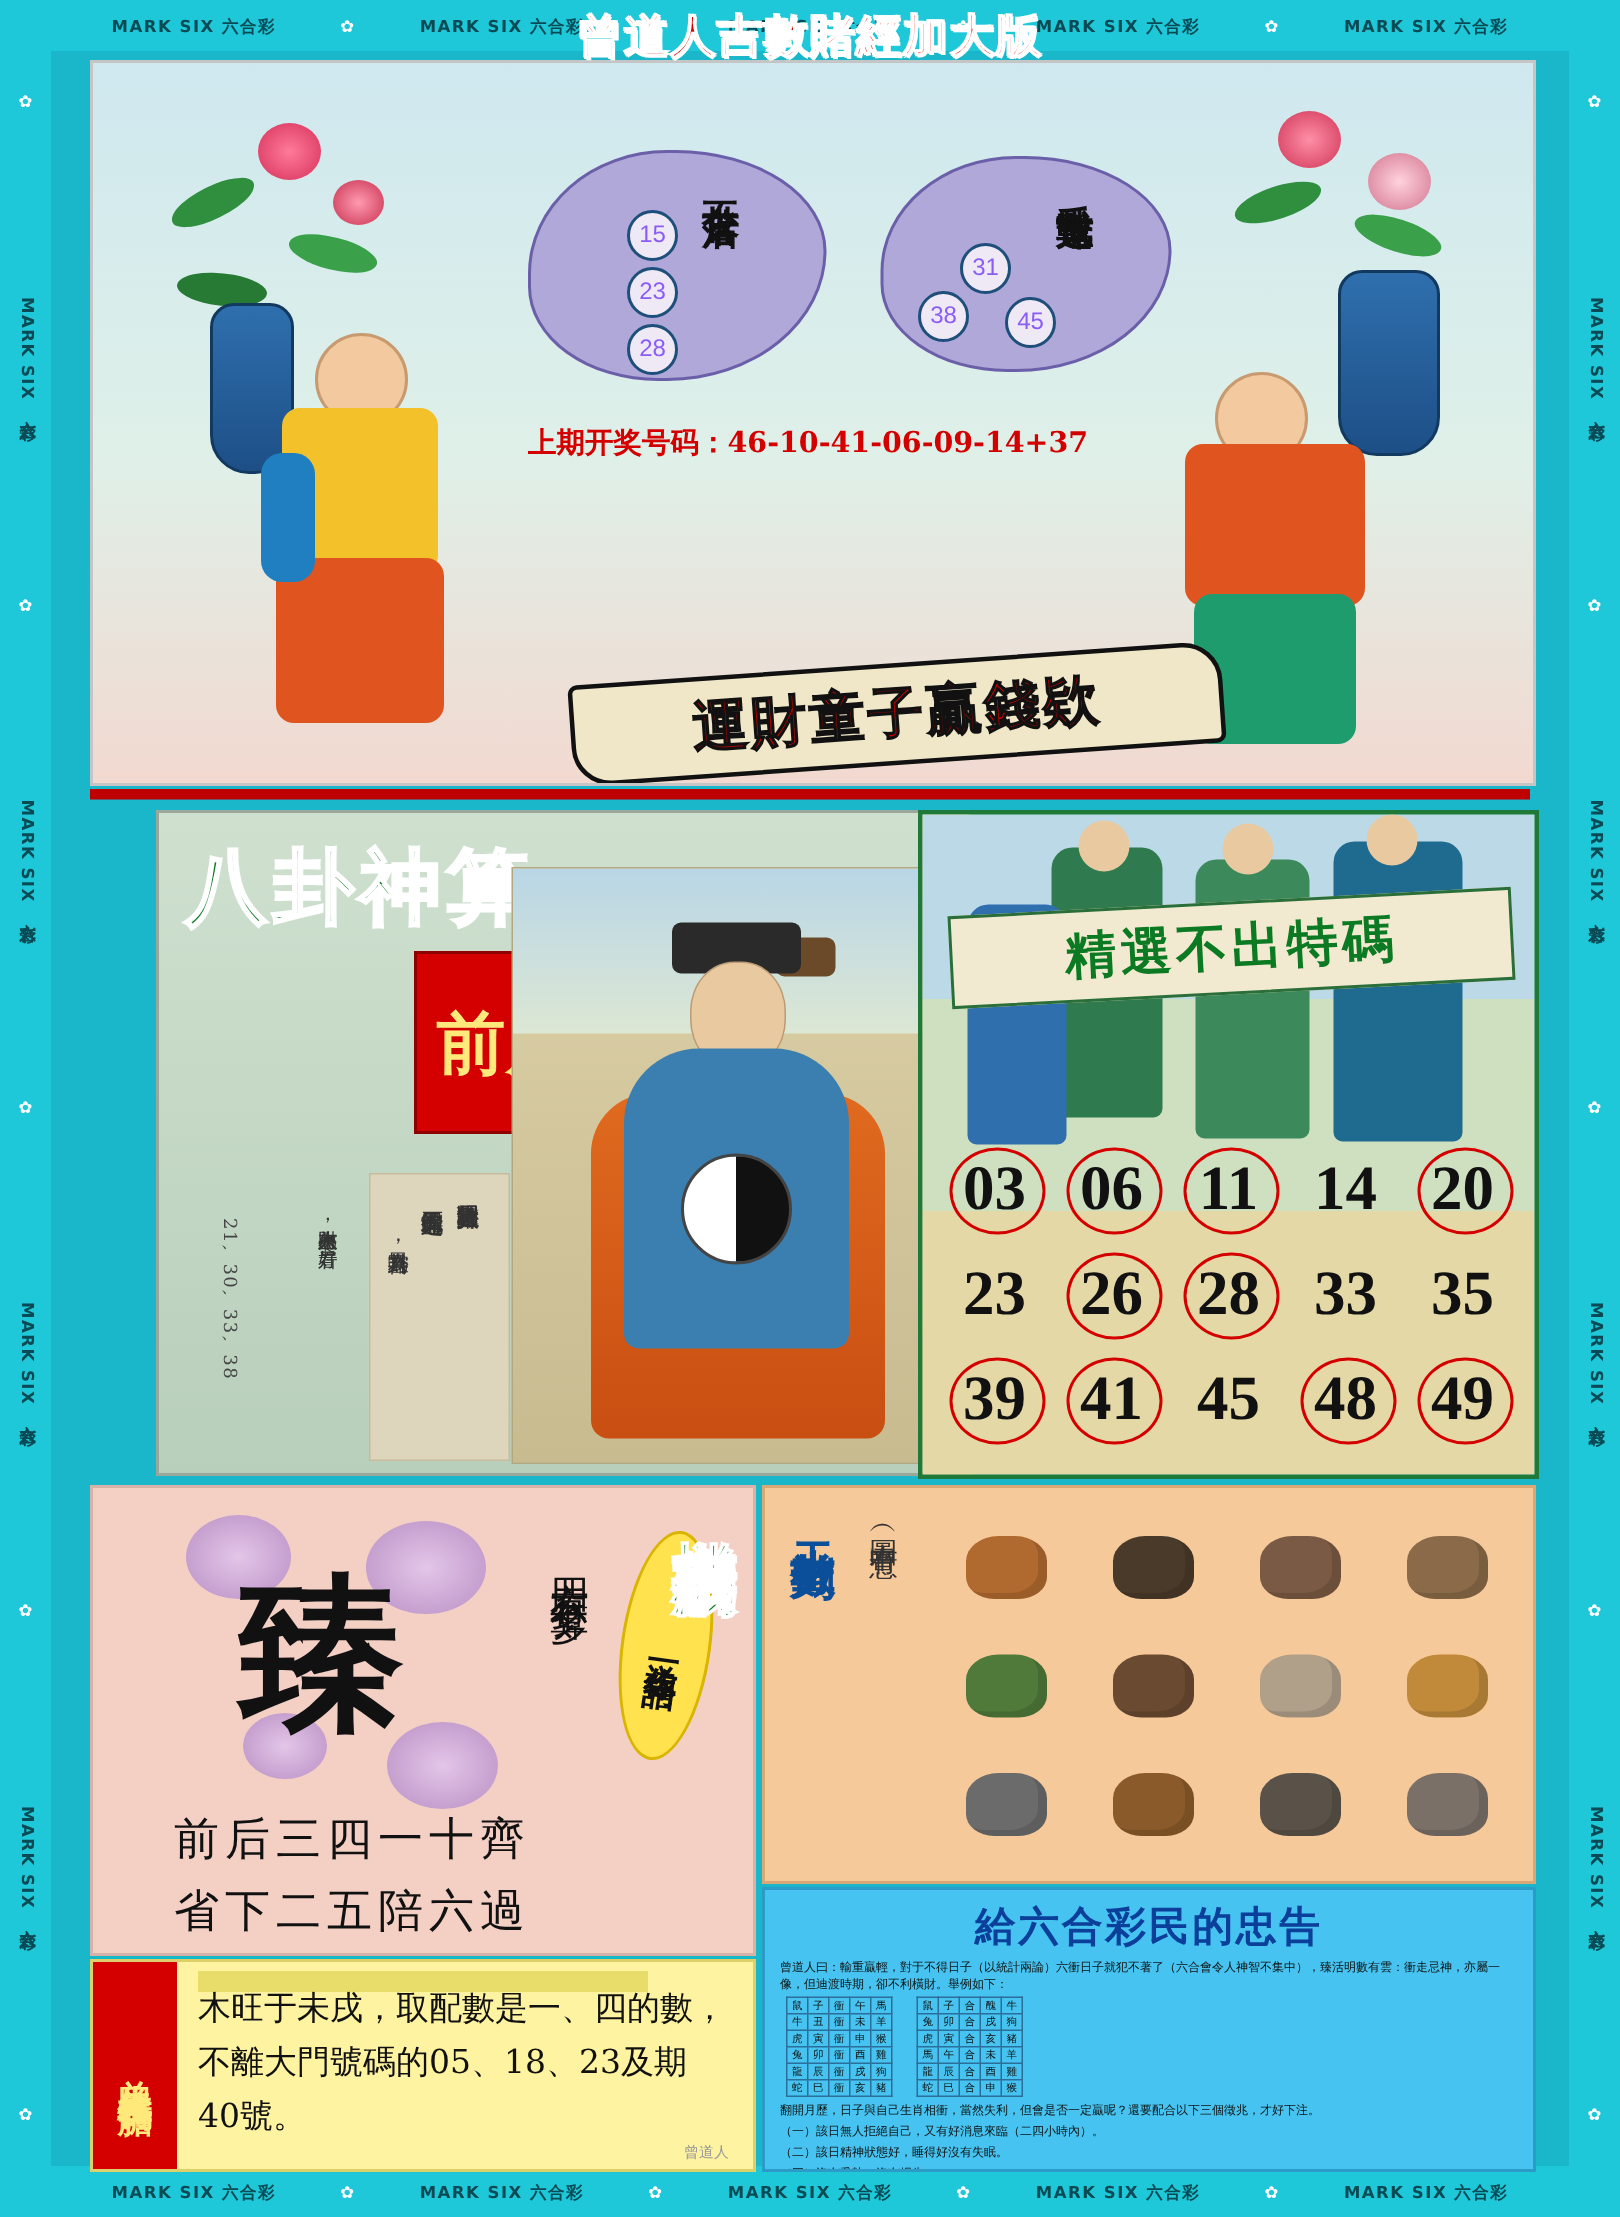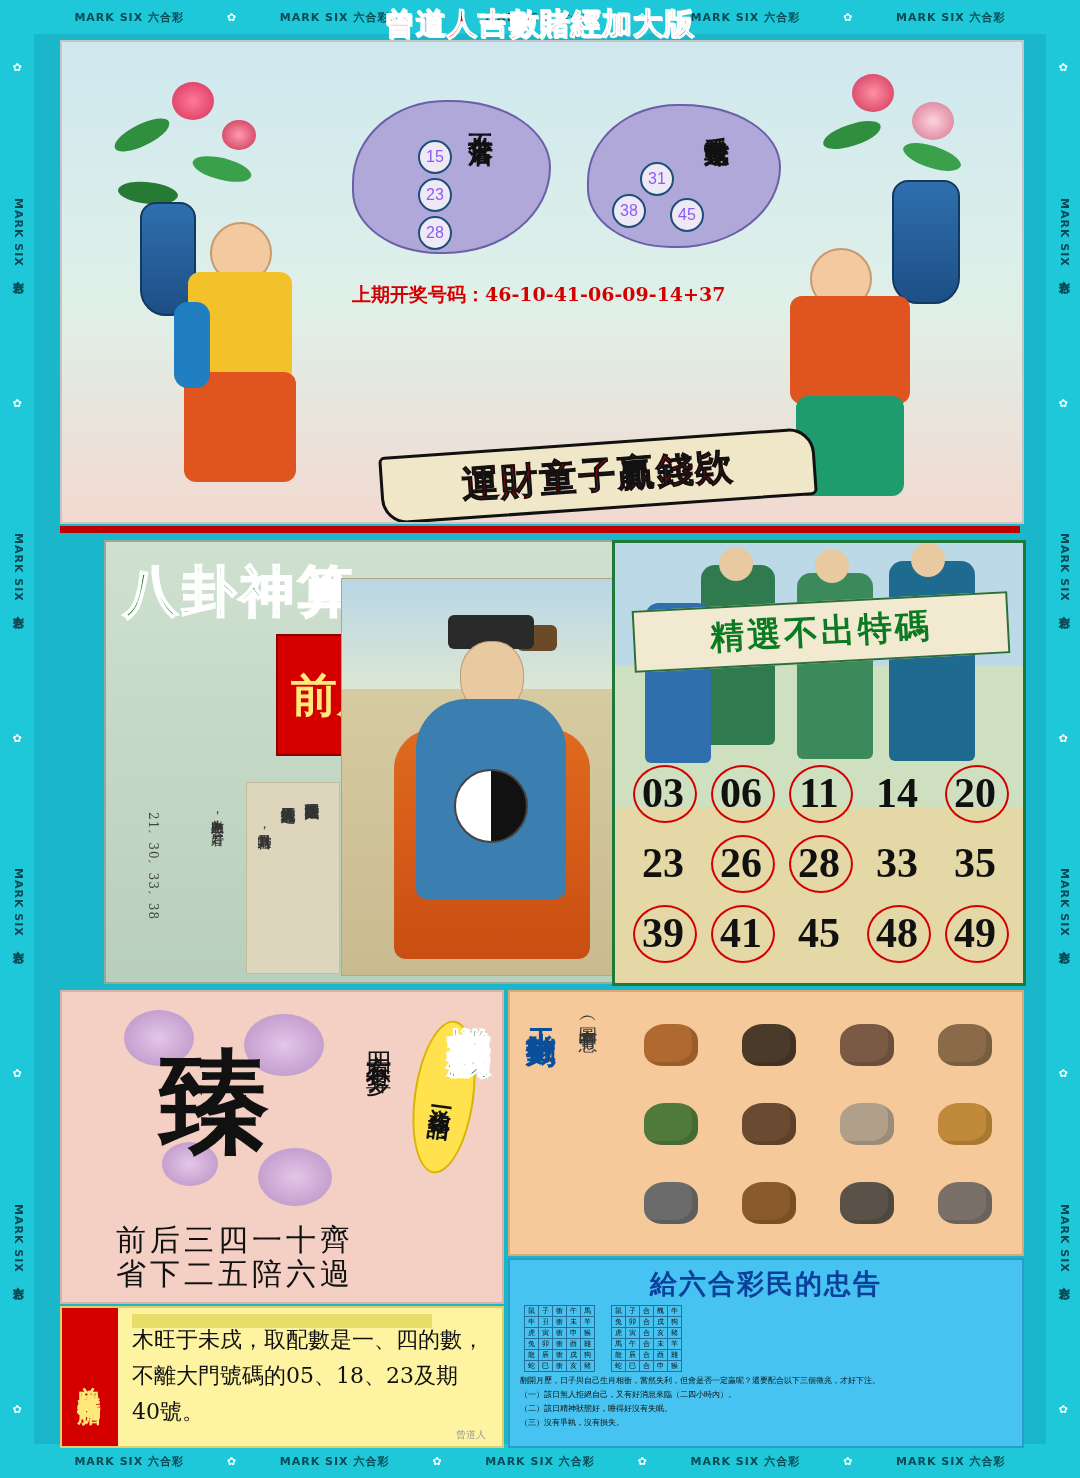--- a/index.html
+++ b/index.html
@@ -552,21 +552,21 @@
   <div class="zhen">
     <div class="petal" style="left:62px;top:18px;"></div>
     <div class="petal" style="left:182px;top:22px;width:80px;height:62px;"></div>
     <div class="petal" style="left:196px;top:156px;width:74px;height:58px;"></div>
     <div class="petal" style="left:100px;top:150px;width:56px;height:44px;"></div>
     <div class="zhen-big">臻</div>
     <div class="zhen-v1">四六有二不算多</div>
     <div class="oval-yellow">
       <span>送你一句話</span>
     </div>
-    <div class="zhen-line" style="top:228px;text-align:right;">前后三四一十齊</div>
+    <div class="zhen-line" style="top:214px;text-align:right;">前后三四一十齊</div>
     <div class="zhen-line" style="top:262px;">省下二五陪六過</div>
   </div>
 
   <div class="xuanji">
     <span>玄機字剖析版</span>
   </div>
 
   <div class="zodiac">
     <div class="zodiac-title">十二生肖數列</div>
     <div class="zodiac-sub">（圖中有意）</div>
@@ -605,20 +605,21 @@
           <div class="animal" style="background:#5a5248;"></div>
         </div>
       <div class="zcell">
           <div class="animal" style="background:#7a7068;"></div>
         </div>
     </div>
   </div>
 
   <div class="advice">
     <div class="advice-title">給六合彩民的忠告</div>
+    <div class="advice-body">曾道人曰：輸重贏輕，對于不得日子（以統計兩論）六衝日子就犯不著了（六合會令人神智不集中），臻活明數有雲：衝走忌神，亦屬一像，但迪渡時期，卻不利橫財。舉例如下：</div>
     <div class="advice-tables">
       <table>
         <tbody>
             <tr>
           <td>鼠</td>
           <td>子</td>
           <td>衝</td>
           <td>午</td>
           <td>馬</td>
         </tr>

